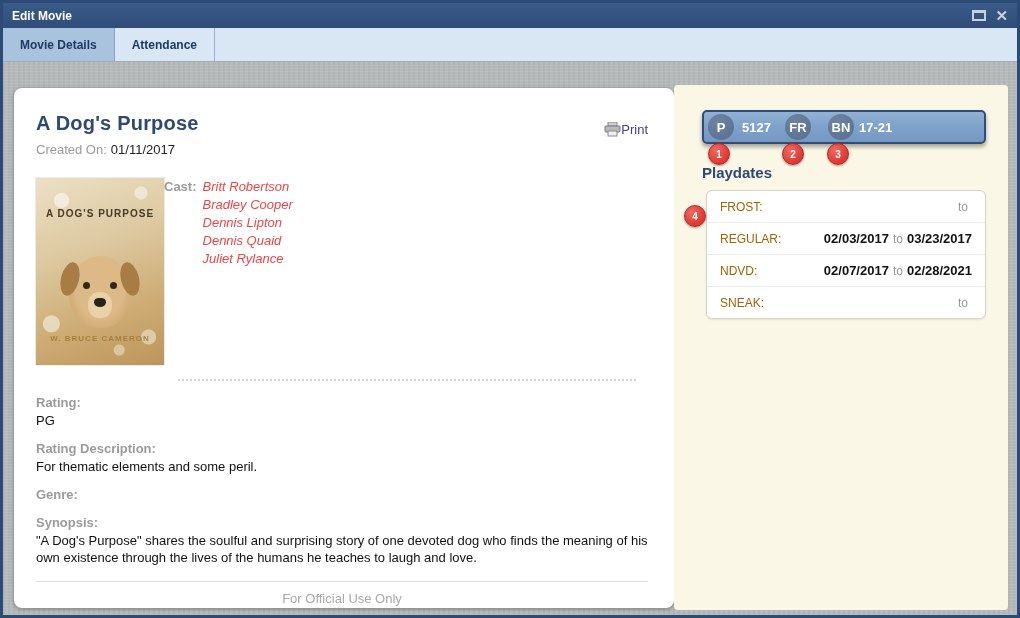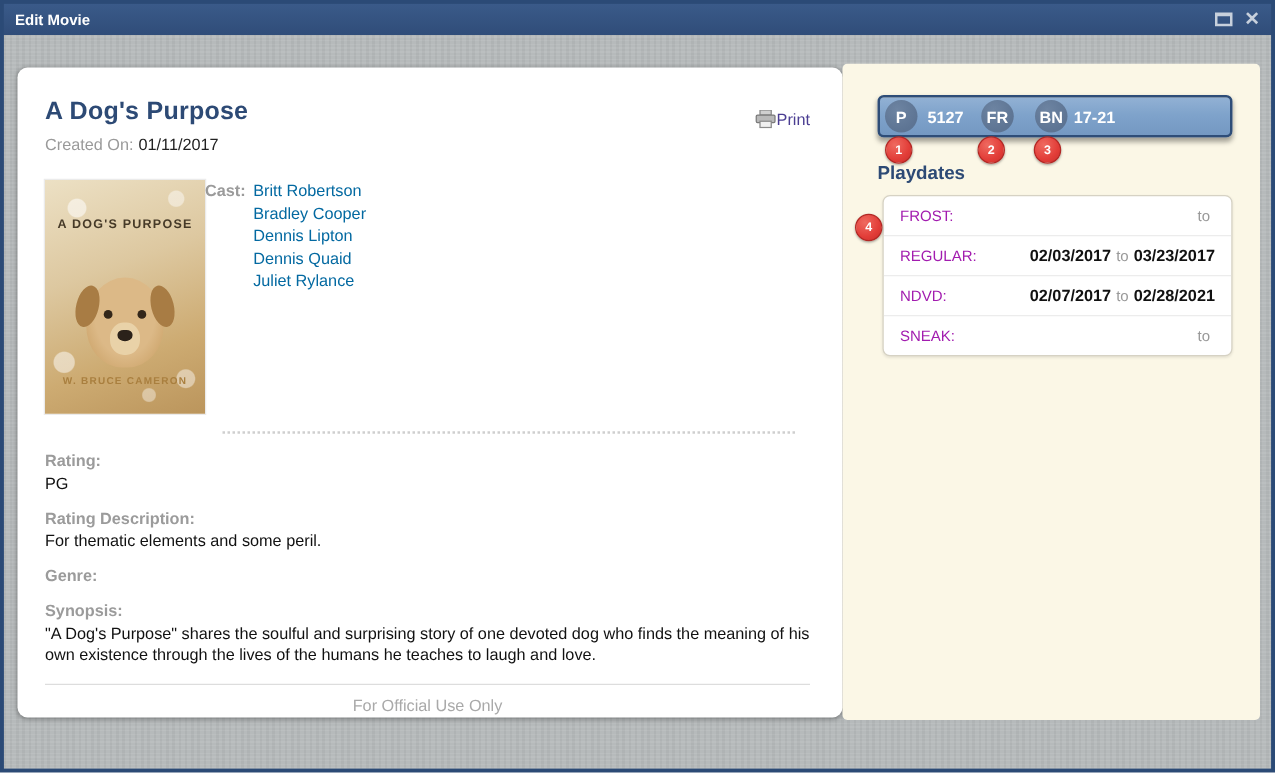--- a/index.html
+++ b/index.html
@@ -89,21 +89,21 @@
   .dog-eye { position:absolute; top:26px; width:7px; height:7px; background:#33271a; border-radius:50%; }
   .dog-eye.left { left:14px; } .dog-eye.right { right:14px; }
   .dog-muzzle { position:absolute; left:19px; top:36px; width:24px; height:26px; background:#e9d2a8; border-radius:46%; }
   .dog-nose { position:absolute; left:25px; top:42px; width:12px; height:9px; background:#2b221a; border-radius:46% 46% 58% 58%; }
   .poster-author { position:absolute; bottom:22px; width:100%; text-align:center; font-size:8px; font-weight:bold; color:#a97f3f; letter-spacing:1px; }
 
   .details-left { margin-left:18px; width:228px; font-size:13px; line-height:18px; }
   .d-label { color:#9b9b9b; font-weight:bold; }
   .d-val { color:#111; margin-left:4px; }
   .cast-block { display:flex; font-size:13px; line-height:18px; }
-  .cast-names { color:#0369a1; margin-left:6px; }
+  .cast-names { color:#ef4444; margin-left:6px;font-style:italic; }
 
   .dotted-sep { margin:14px 12px 0 142px; border-top:2px dotted #cfcfcf; }
 
   .meta { margin-top:13px; }
   .meta-section { margin-bottom:11px; font-size:13px; line-height:17px; }
   .meta-label { color:#9b9b9b; font-weight:bold; display:block; }
   .meta-val { color:#111; display:block; margin-top:1px; max-width:616px; }
 
   .card-hr { border:0; border-top:1px solid #ddd; margin-top:15px; }
   .card-footer { text-align:center; color:#a9a9a9; font-size:13px; padding:9px 0; }
@@ -150,39 +150,43 @@
     margin:9px 0 0 32px; width:280px;
     background:#fff; border:1px solid #d6d2c4; border-radius:6px;
     box-shadow:0 1px 2px rgba(0,0,0,.08);
     overflow:hidden;
   }
   .pd-row {
     display:flex; justify-content:space-between; align-items:baseline;
     padding:8px 13px; border-bottom:1px solid #ececec;
   }
   .pd-row:last-child { border-bottom:0; }
-  .pd-label { color:#a21caf; font-size:12px; }
+  .pd-label { color:#a16207; font-size:12px; }
   .pd-right { font-size:13px; }
   .pd-date { color:#111; font-weight:bold; }
   .pd-to { color:#999; margin:0 4px; font-weight:normal; font-size:12px; }
 </style>
 </head>
 <body>
 
 <div class="window">
 
   <div class="titlebar">
     <span class="title">Edit Movie</span>
     <span class="spacer"></span>
     <span class="win-btns">
       <span class="maximize-box"></span>
       <span class="close-x">✕</span>
     </span>
   </div>
 
+  <div class="tabbar">
+    <div class="tab active">Movie Details</div>
+    <div class="tab">Attendance</div>
+  </div>
 
   <div class="content">
 
     <div class="card">
 
       <div class="card-header">
         <div>
           <div class="movie-title">A Dog's Purpose</div>
           <div class="created-line">
             <span>Created On:</span><span class="val">01/11/2017</span>

